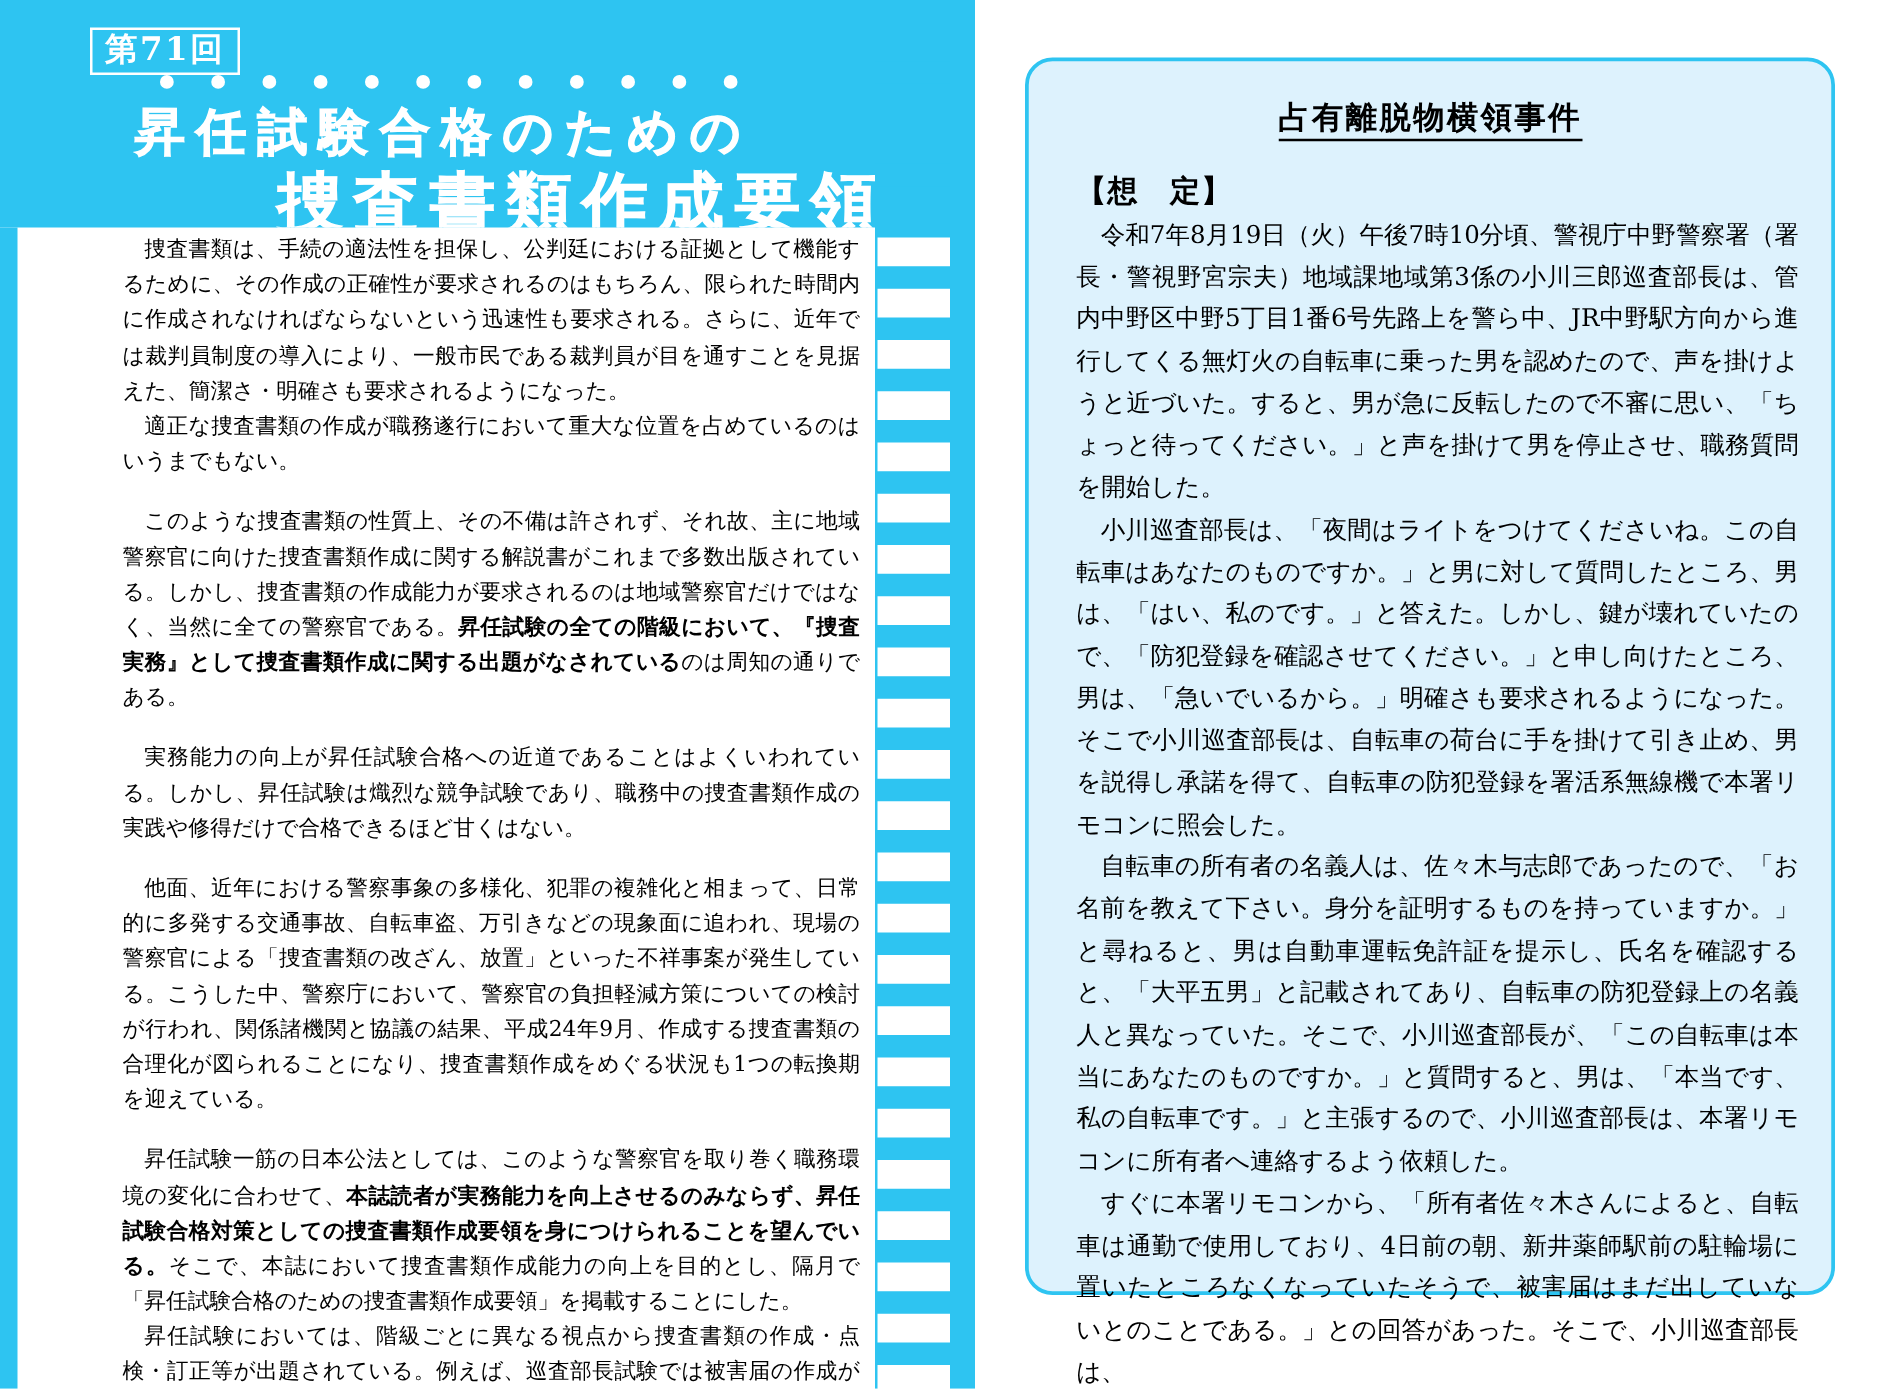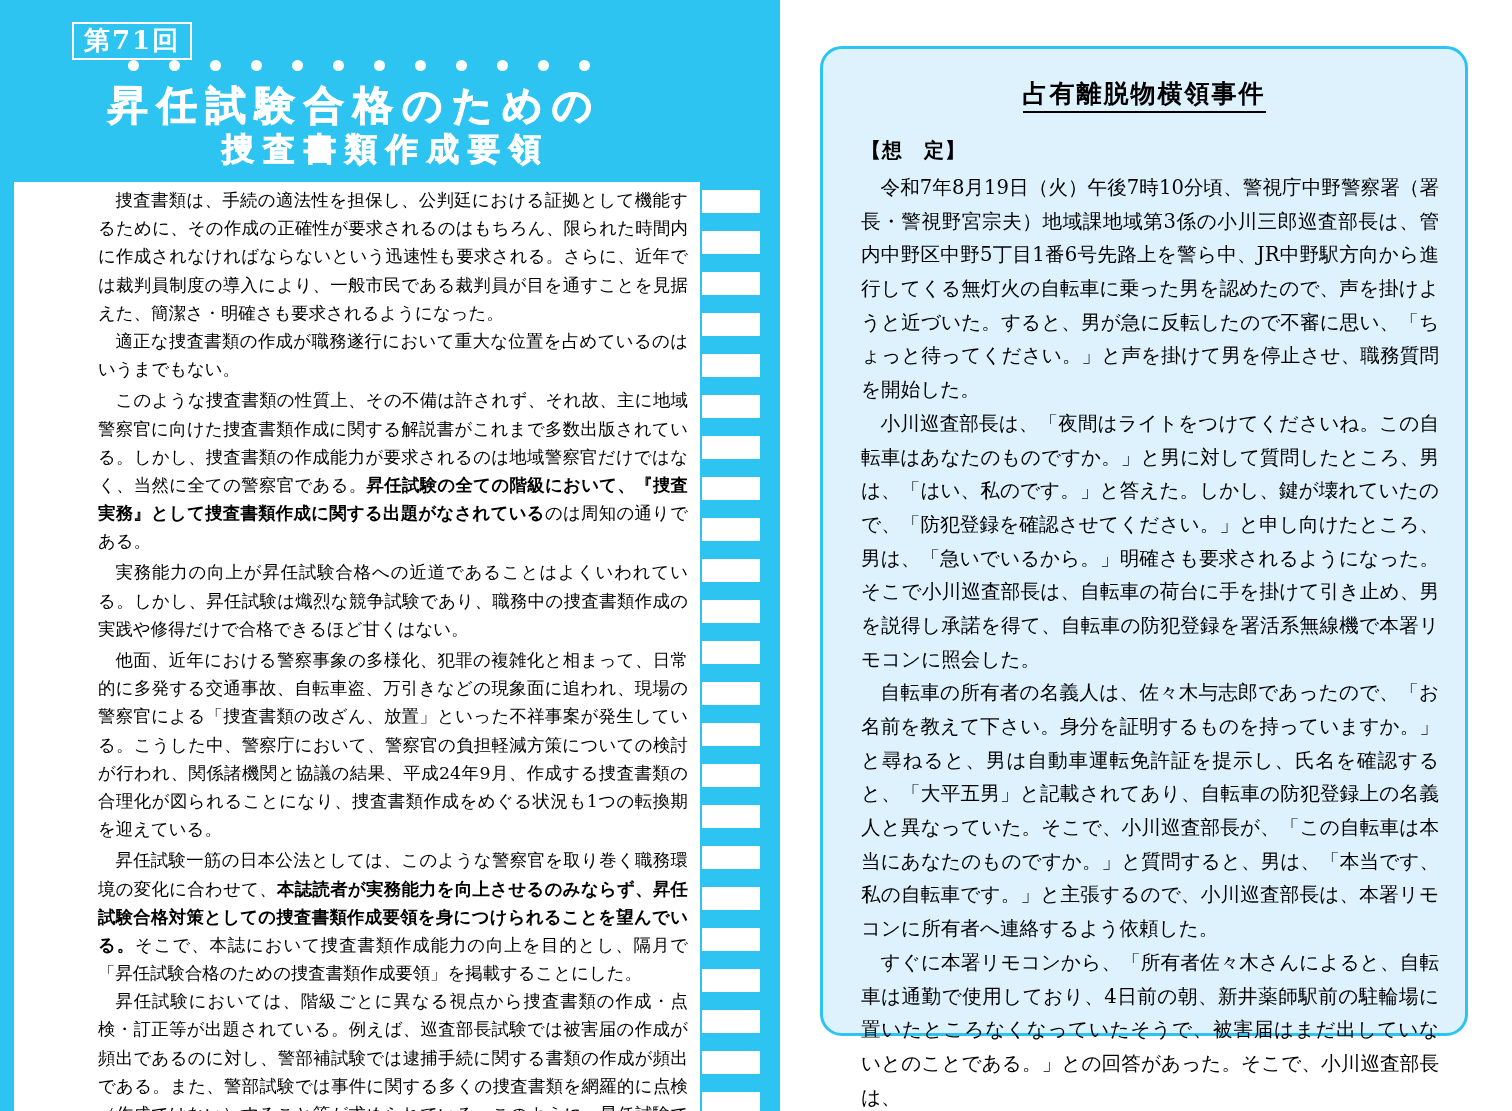--- a/index.html
+++ b/index.html
@@ -64,21 +64,21 @@
     -webkit-text-stroke: 1px #ffffff;
     white-space: nowrap;
   }
   .title-line-1 {
     left: 108px; top: 78px;
     font-size: 40px;
     letter-spacing: 9px;
   }
   .title-line-2 {
     left: 222px; top: 128px;
-    font-size: 32px;
+    font-size: 52px;
     letter-spacing: 9px;
   }
 
   
   .left-band {
     position: absolute;
     left: 0; top: 182px;
     width: 14px; height: 929px;
     background: #2ec4f1;
   }
@@ -108,21 +108,21 @@
     position: absolute;
     left: 98px; top: 186px;
     width: 590px;
     font-size: 17.4px;
     line-height: 1.62;
     color: #000000;
     text-align: justify;
     font-family: "DejaVu Serif", serif;
   }
   .body-col p { margin: 0 0 0 0; text-indent: 1em; }
-  .body-col p.gap { margin-top: 3px; }
+  .body-col p.gap { margin-top: 20px; }
   .body-col b { font-weight: bold; }
 
   
   #right-page {
     position: absolute;
     left: 780px; top: 0;
     width: 732px; height: 1111px;
     background: #ffffff;
   }
   .case-box {
@@ -144,21 +144,21 @@
     color: #000;
     font-family: "DejaVu Serif", serif;
   }
   .case-title span {
     border-bottom: 2px solid #000;
     padding-bottom: 3px;
   }
   .case-label {
     position: absolute;
     left: 38px; top: 88px;
-    font-size: 20px;
+    font-size: 24px;
     font-weight: bold;
     color: #000;
     font-family: "DejaVu Serif", serif;
     letter-spacing: 1px;
   }
   .case-body {
     position: absolute;
     left: 38px; top: 122px;
     width: 578px;
     font-size: 19.6px;

